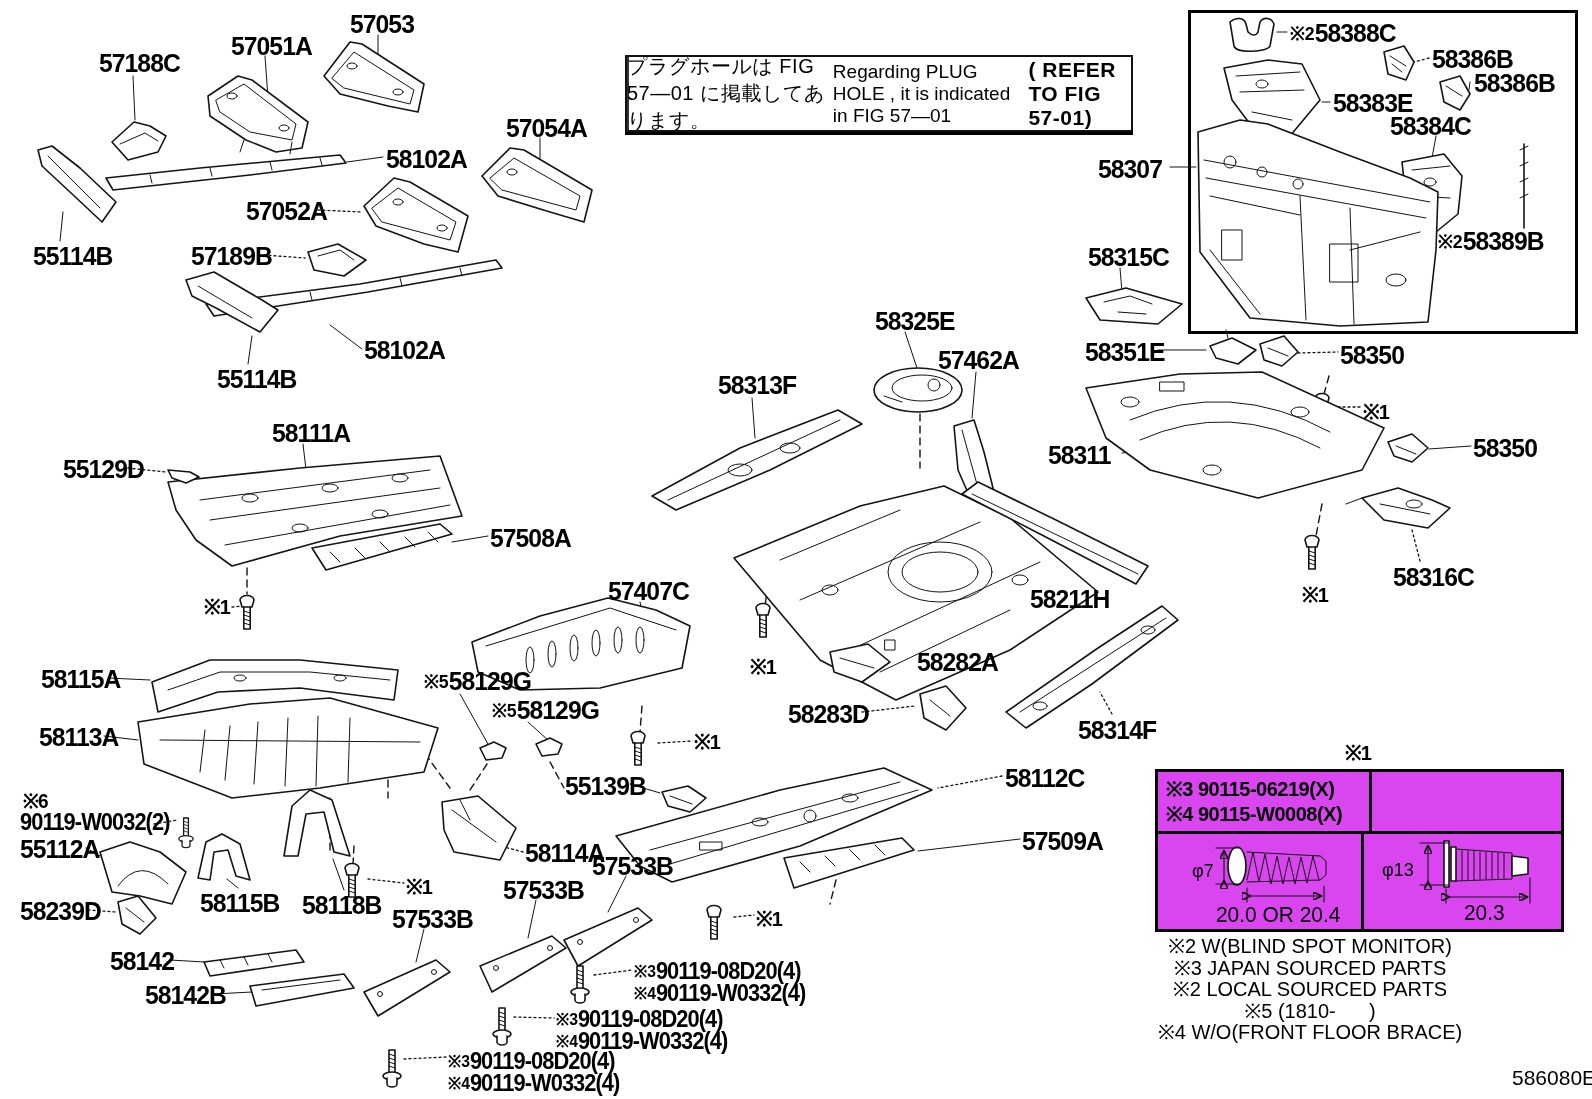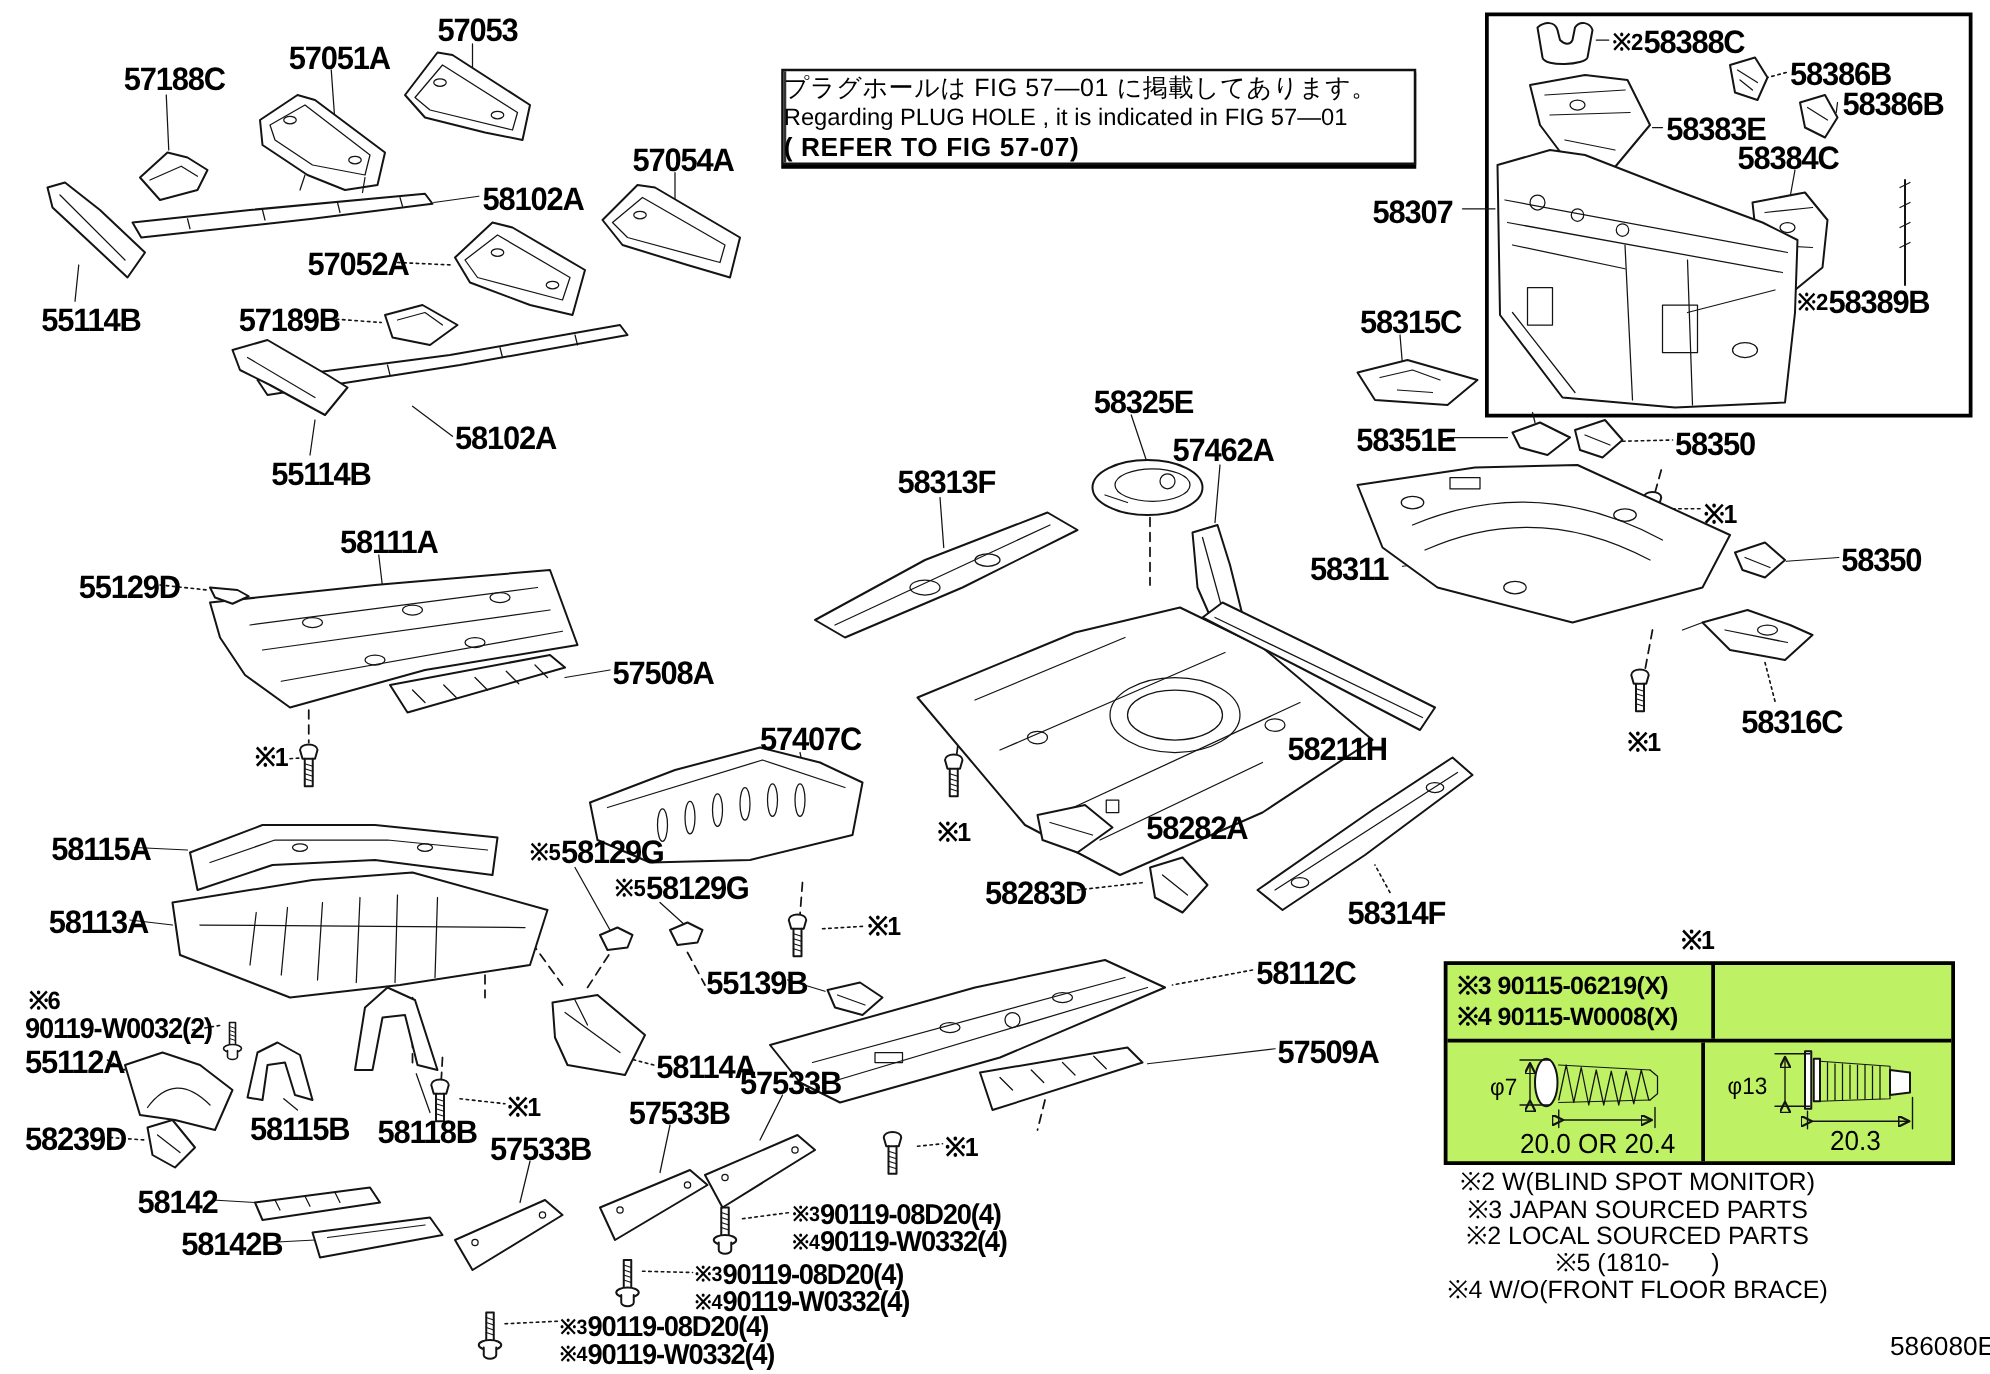--- a/index.html
+++ b/index.html
@@ -12,46 +12,46 @@
   .art .dash{stroke-dasharray:7 5;stroke-width:1.4;}
   .art .dot{stroke-dasharray:2 3;stroke-width:1.3;}
   .art .dim{stroke-width:1.1;}
   #labels{position:absolute;left:0;top:0;width:100%;height:100%;z-index:3;}
   .lab{position:absolute;font-weight:bold;font-size:26px;line-height:1;letter-spacing:-1px;
        white-space:nowrap;transform:scaleX(.95);transform-origin:left top;}
   .lab .pre{font-size:.72em;font-weight:bold;vertical-align:.12em;letter-spacing:0;}
   .lab.n{font-weight:normal;letter-spacing:0;}
   .notebox{position:absolute;left:625px;top:55px;width:504px;height:73px;z-index:1;
            border:2px solid #111;box-shadow:0 3px 0 #000, 2px 0 0 #333 inset;
-           display:flex;flex-direction:column;justify-content:center;align-items:flex-start;background:#fff;}
+           display:flex;flex-direction:row;justify-content:center;align-items:center;background:#fff;}
   .notebox .jp{font-size:20px;letter-spacing:.5px;}
   .notebox .en{font-size:19px;margin-top:0;}
   .notebox .rf{font-size:21px;font-weight:bold;margin-top:1px;letter-spacing:.5px;}
   .inset{position:absolute;left:1188px;top:10px;width:384px;height:318px;border:3px solid #000;z-index:1;}
-  .ftable{position:absolute;left:1155px;top:769px;width:403px;height:157px;border:3px solid #000;z-index:1;background:#bef264;}
+  .ftable{position:absolute;left:1155px;top:769px;width:403px;height:157px;border:3px solid #000;z-index:1;background:#d946ef;}
   .fth{display:flex;height:59px;border-bottom:3px solid #000;}
   .fth .c1{width:203px;border-right:3px solid #000;display:flex;flex-direction:column;justify-content:center;padding-left:8px;}
   .fth .c2{flex:1;display:flex;align-items:center;justify-content:center;}
   .fth div{font-size:20px;font-weight:bold;letter-spacing:-.5px;line-height:1.25;}
   .ftb{display:flex;height:95px;}
   .ftb .c1{width:203px;border-right:3px solid #000;}
   .ftb .c2{flex:1;}
   #footnotes{position:absolute;left:1158px;top:936px;z-index:3;}
   #footnotes .fn{font-size:20px;line-height:21.6px;letter-spacing:0;white-space:pre;text-align:center;}
   #figcode{position:absolute;left:1512px;top:1066px;font-size:21px;z-index:3;}
 </style>
 </head>
 <body>
 
 <div id="stage">
 
   <div class="notebox">
     <div class="jp">プラグホールは FIG  57—01 に掲載してあります。</div>
     <div class="en">Regarding  PLUG  HOLE , it is indicated in FIG  57—01</div>
-    <div class="rf">( REFER  TO  FIG  57-07)</div>
+    <div class="rf">( REFER  TO  FIG  57-01)</div>
   </div>
 
   <div class="inset"></div>
 
   <div class="ftable">
     <div class="fth">
       <div class="c1">
         <div>※3 90115-06219(X)</div>
         <div>※4 90115-W0008(X)</div>
       </div>

